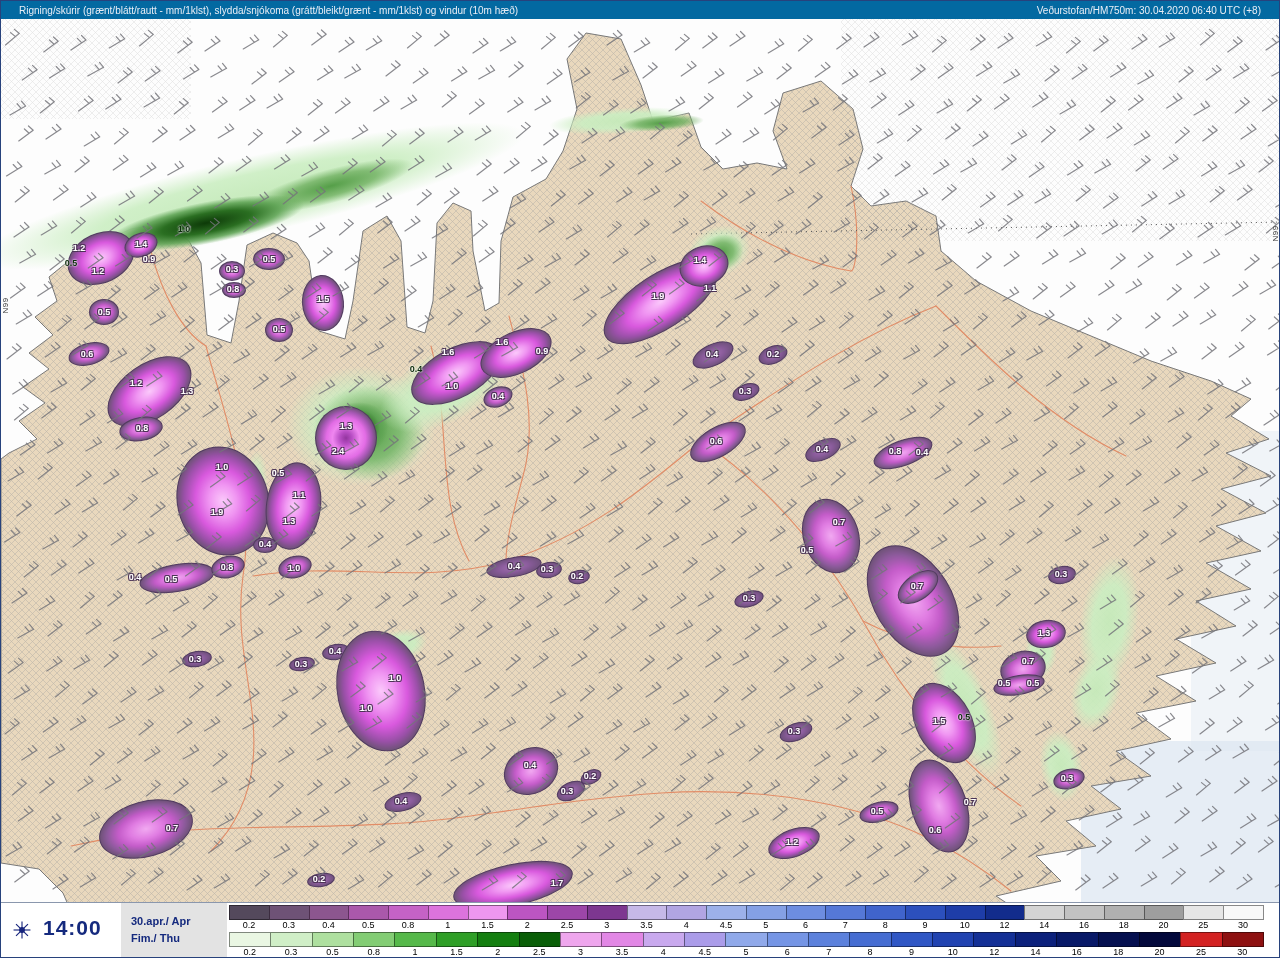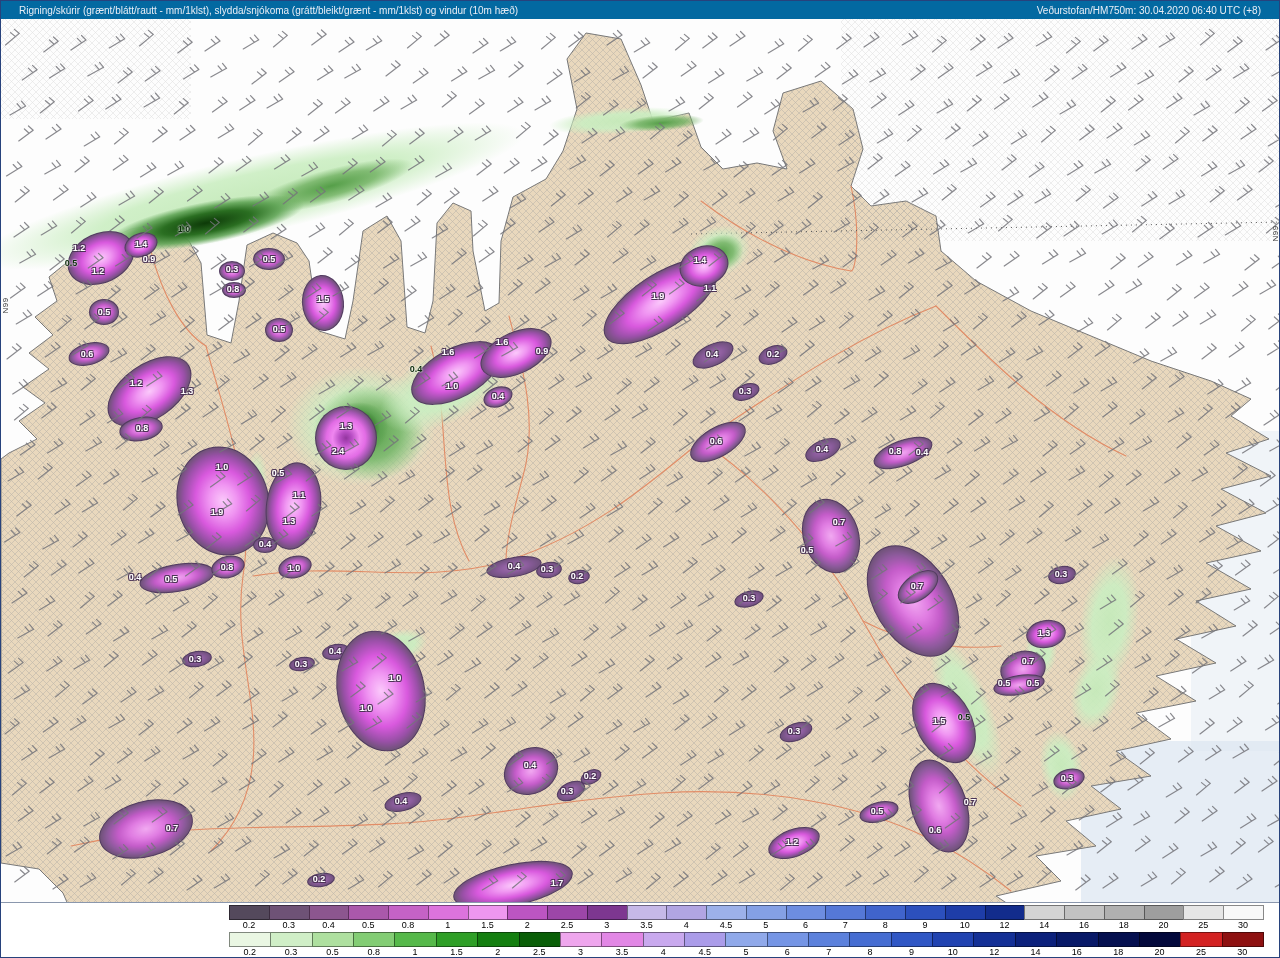--- a/index.html
+++ b/index.html
@@ -1349,20 +1349,36 @@
       <span class="plabel" style="left: 934px; top: 829px;">0.6</span>
       <span class="plabel" style="left: 791px; top: 841px;">1.2</span>
       <span class="plabel" style="left: 508px; top: 882px; margin-left: 48px;">1.7</span>
       <span class="plabel" style="left: 318px; top: 878px;">0.2</span>
     </div>
 
   <span id="n99l" class="n99">N99</span>
   <span id="n99r" class="n99">N99</span>
 
   <div id="footer">
+    <div id="timebox">
+      <svg id="compass" width="18" height="18" viewBox="0 0 16 16">
+        <g stroke="#16247c" stroke-width="1">
+          <line x1="8" y1="0.5" x2="8" y2="15.5"></line>
+            <line x1="0.5" y1="8" x2="15.5" y2="8"></line>
+          <line x1="2.7" y1="2.7" x2="13.3" y2="13.3"></line>
+            <line x1="13.3" y1="2.7" x2="2.7" y2="13.3"></line>
+        </g>
+        <circle cx="8" cy="8" r="2.6" fill="#16247c"></circle>
+      </svg>
+      <div id="time">14:00</div>
+      <div id="datepanel">
+        <div>30.apr./ Apr</div>
+        <div>Fim./ Thu</div>
+      </div>
+    </div>
     <div id="legend">
       <div class="lrow" id="lrow-snow">
           <div class="lcell">
             <div class="lsw" style="background: rgb(84, 73, 92);"></div>
             <div class="llb">0.2</div>
           </div>
           <div class="lcell">
             <div class="lsw" style="background: rgb(110, 82, 118);"></div>
             <div class="llb">0.3</div>
           </div>

